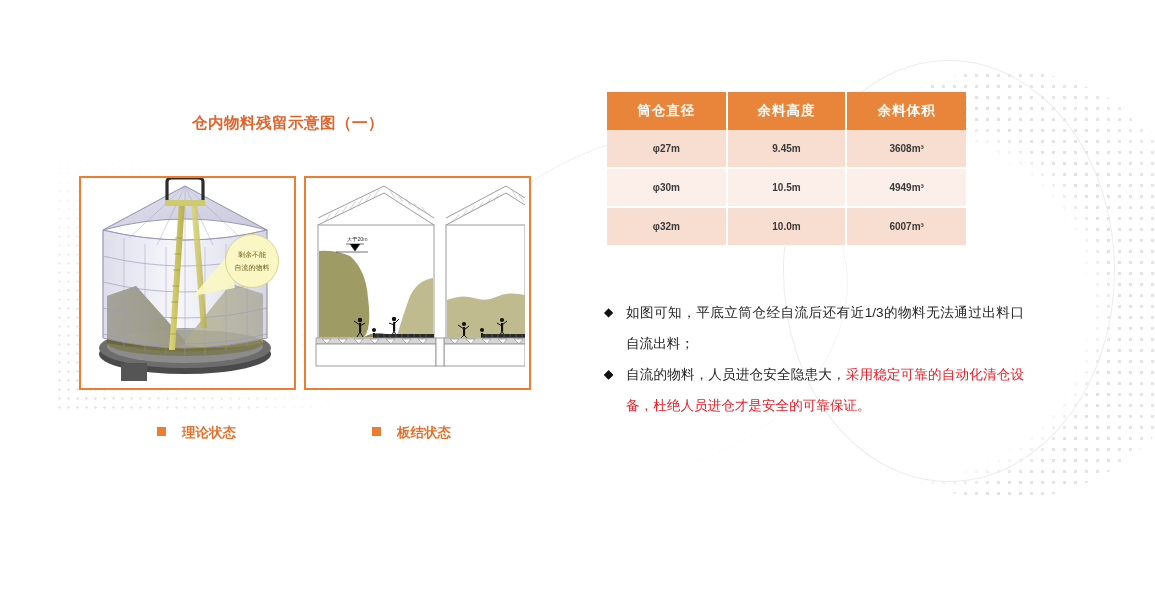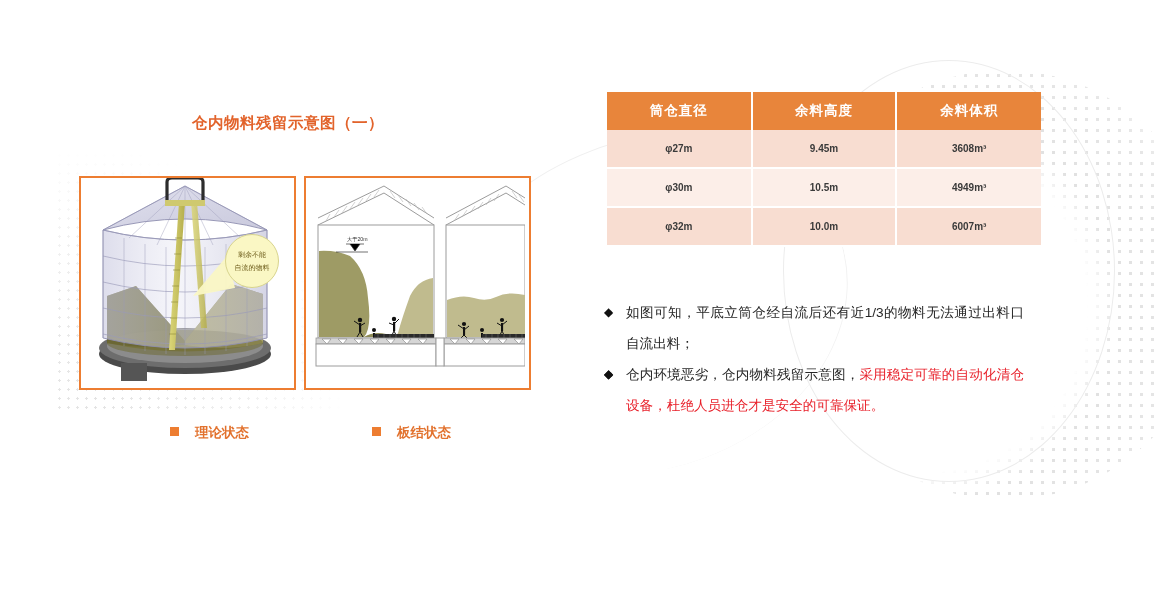--- a/index.html
+++ b/index.html
@@ -104,29 +104,29 @@
     color: #E2722E;
     white-space: nowrap;
   }
   .caption .sq {
     display: inline-block;
     width: 9px; height: 9px;
     background: #ED7D31;
     margin-right: 16px;
     vertical-align: 1px;
   }
-  .caption-1 { left: 146px; top: 424px; padding-left: 24px; }
+  .caption-1 { left: 133px; top: 424px; padding-left: 24px; }
   .caption-2 { left: 372px; top: 424px; }
 
   
   .table-wrap {
     position: absolute;
     left: 607px;
     top: 92px;
-    width: 434px;
+    width: 359px;
     z-index: 2;
   }
   table.data {
     border-collapse: collapse;
     width: 100%;
     table-layout: fixed;
   }
   table.data th {
     background: #E8853B;
     color: #ffffff;
@@ -455,16 +455,16 @@
     <span class="dia">◆</span>
     <span>如图可知，平底立筒仓经自流后还有近1/3的物料无法通过出料口自流出料；</span>
   </div>
 
   <div class="bullet">
     <span class="dia">◆</span>
   </div>
 
   <div class="bullet">
     <span class="dia">◆</span>
-    <span>仓内环境恶劣，仓内物料残留示意图，</span><span class="hl">采用稳定可靠的自动化清仓设备，杜绝人员进仓才是安全的可靠保证。</span>
+    <span>自流的物料，人员进仓安全隐患大，</span><span class="hl">采用稳定可靠的自动化清仓设备，杜绝人员进仓才是安全的可靠保证。</span>
   </div>
 
 </div>
 
 </body></html>

